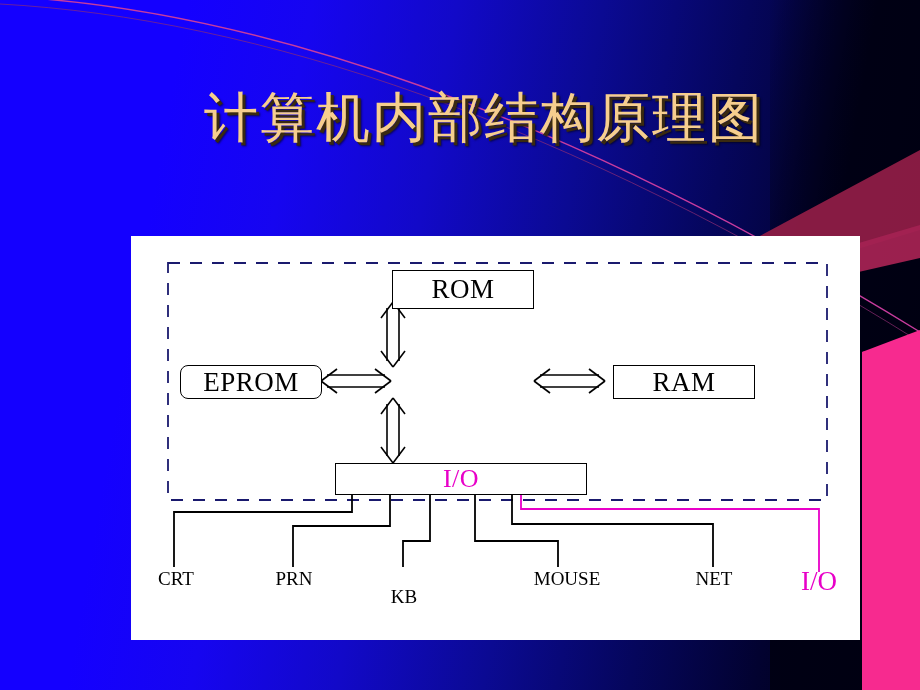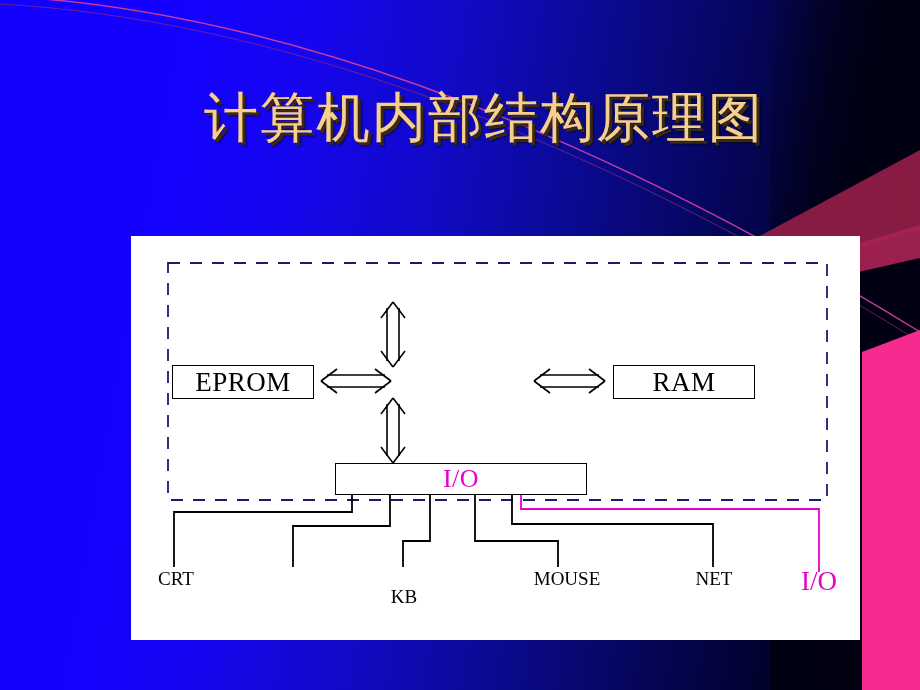--- a/index.html
+++ b/index.html
@@ -153,30 +153,32 @@
         <path d="M 299 256 L 299 305 L 272 305 L 272 330"></path>
 
         <path d="M 344 256 L 344 305 L 427 305 L 427 330"></path>
 
         <path d="M 381 256 L 381 288 L 582 288 L 582 330"></path>
       </g>
 
       <path d="M 390 256 L 390 273 L 688 273 L 688 335" stroke="#E800C8" stroke-width="1.8" fill="none" stroke-linecap="square"></path>
     </svg>
 
+    <div class="box" style="left:261px;top:34px;width:140px;height:37px;">ROM</div>
 
-    <div class="box" style="left:41px;top:129px;width:140px;height:32px;">EPROM</div>
+    <div class="box" style="left:49px;top:129px;width:140px;height:32px;border-radius:8px;">EPROM</div>
 
 
     <div class="box" style="left:482px;top:129px;width:140px;height:32px;">RAM</div>
 
     <div class="box io-box" style="left:204px;top:227px;width:250px;height:30px;">I/O</div>
 
     <div class="plabel" style="left:0px;top:332px;width:90px;">CRT</div>
 
+    <div class="plabel" style="left:118px;top:332px;width:90px;">PRN</div>
 
     <div class="plabel" style="left:228px;top:350px;width:90px;">KB</div>
 
     <div class="plabel" style="left:366px;top:332px;width:140px;">MOUSE</div>
 
     <div class="plabel" style="left:538px;top:332px;width:90px;">NET</div>
 
     <div class="plabel magenta" style="left:645px;top:330px;width:86px;font-size:27px;">I/O</div>
 
   </div>

